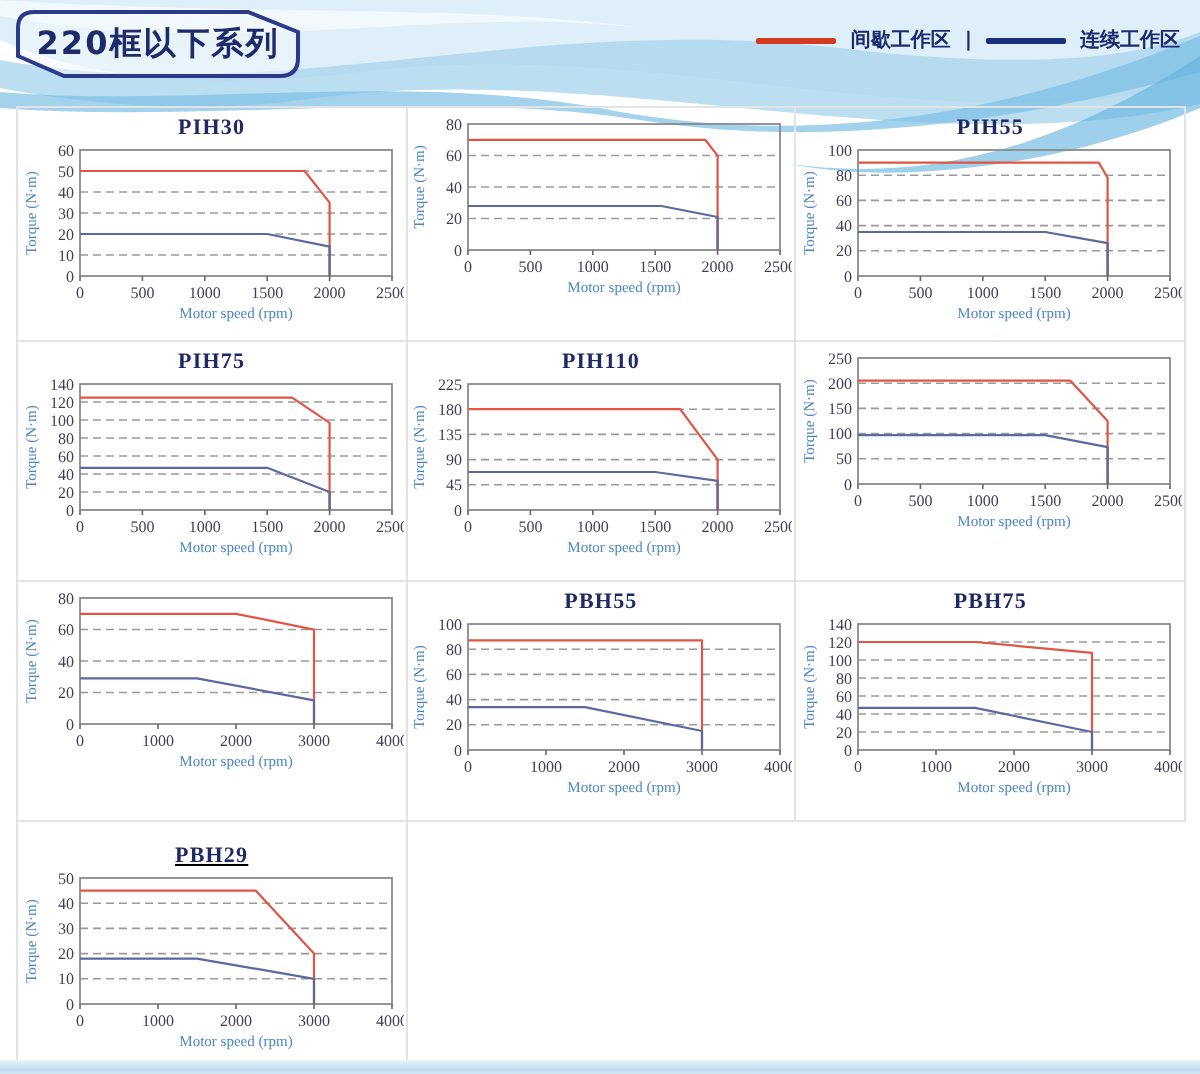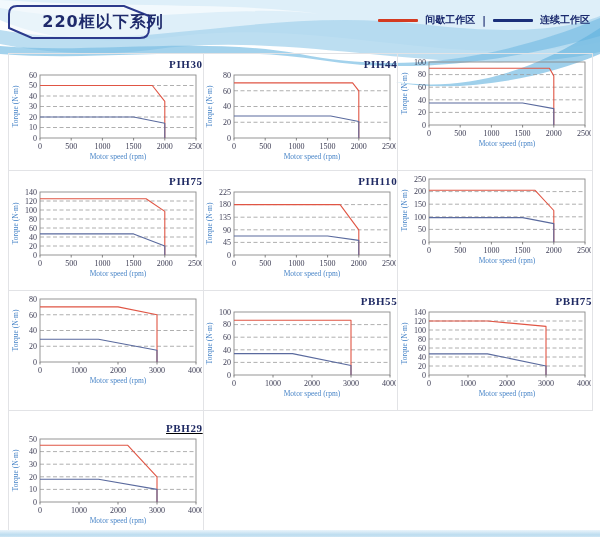--- a/index.html
+++ b/index.html
@@ -5,36 +5,36 @@
   html,body{margin:0;padding:0;background:#fff;}
   #page{position:relative;width:600px;height:537px;background:#fff;overflow:hidden;
         font-family:"Liberation Sans",sans-serif;}
   
   #wave{position:absolute;left:0;top:0;width:600px;height:100px;pointer-events:none;}
   
   #title-box{position:absolute;left:8px;top:5px;width:142px;height:34px;}
   #title-box svg{position:absolute;left:0;top:0;}
   #title-box .txt{position:absolute;left:0;top:0;width:142px;height:34px;display:flex;
     align-items:center;justify-content:center;font:bold 16px "DejaVu Sans",sans-serif;
-    color:#1f2a6b;letter-spacing:1px;margin-left:24px;}
+    color:#1f2a6b;letter-spacing:1px;}
   
   #legend{position:absolute;right:10px;top:13px;display:flex;align-items:center;gap:7px;}
   .lline{display:inline-block;width:40px;height:3px;border-radius:1px;}
   .llabel{font:bold 10px "DejaVu Sans",sans-serif;color:#1b2a6e;}
   .lsep{font:bold 10px "DejaVu Sans",sans-serif;color:#1b2a6e;}
   
   #charts-grid{position:absolute;left:8px;top:53px;width:584px;
     display:grid;grid-template-columns:repeat(3,1fr);
     grid-template-rows:117px 120px 120px 124px;
     border-top:1px solid #e2e3e6;border-left:1px solid #e2e3e6;}
   .cell{border-right:1px solid #e2e3e6;border-bottom:1px solid #e2e3e6;
     box-sizing:border-box;padding-top:3px;overflow:hidden;}
   .cell.row4{padding-top:10px;text-decoration:underline;}
   .cell.empty{border:none;grid-column:span 2;}
-  .ctitle{text-align:right;font:bold 11px "Liberation Serif",serif;color:#1f2a63;
+  .ctitle{text-align:center;font:bold 11px "Liberation Serif",serif;color:#1f2a63;
     letter-spacing:.6px;margin:1px 0 0 0;}
   .cell svg{display:block;margin:0 auto;}
   .tick{font:8px "Liberation Serif",serif;fill:#3d3d54;}
   .axlabel{font:7.5px "Liberation Serif",serif;fill:#4a86c8;}
   
   #bottom-band{position:absolute;left:0;top:530px;width:600px;height:7px;
     background:linear-gradient(180deg,#eaf4fb 0%,#bcdcef 70%,#cfe6f4 100%);}
 </style>
 </head>
 <body>
@@ -93,21 +93,20 @@
           <text x="27" y="28.8" text-anchor="end" class="tick">40</text>
           <text x="27" y="18.3" text-anchor="end" class="tick">50</text>
           <text x="27" y="7.8" text-anchor="end" class="tick">60</text>
           <text x="108" y="89" text-anchor="middle" class="axlabel">Motor speed (rpm)</text>
           <text text-anchor="middle" class="axlabel" transform="translate(8,36.5) rotate(-90)">Torque (N·m)</text>
           <polyline points="30.0,15.5 142.3,15.5 154.8,31.3 154.8,68.0" fill="none" stroke="#e05544" stroke-width="1.1" stroke-linejoin="round"></polyline>
           <polyline points="30.0,47.0 123.6,47.0 154.8,53.3 154.8,68.0" fill="none" stroke="#5a6a9e" stroke-width="1.1" stroke-linejoin="round"></polyline>
         </svg>
       </div>
       <div class="cell">
-        <div class="ctitle">PIH44</div>
         <svg width="192" height="96" viewBox="0 0 192 96">
           <line x1="30" x2="186" y1="52.25" y2="52.25" stroke="#9a9a9a" stroke-width="0.8" stroke-dasharray="4 2.5"></line>
           <line x1="30" x2="186" y1="36.5" y2="36.5" stroke="#9a9a9a" stroke-width="0.8" stroke-dasharray="4 2.5"></line>
           <line x1="30" x2="186" y1="20.75" y2="20.75" stroke="#9a9a9a" stroke-width="0.8" stroke-dasharray="4 2.5"></line>
           <rect x="30" y="5" width="156" height="63" fill="none" stroke="#8a8a8a" stroke-width="0.9"></rect>
           <line x1="30" x2="30" y1="68" y2="70.5" stroke="#666" stroke-width="0.8"></line>
           <text x="30" y="79" text-anchor="middle" class="tick">0</text>
           <line x1="61.2" x2="61.2" y1="68" y2="70.5" stroke="#666" stroke-width="0.8"></line>
           <text x="61.2" y="79" text-anchor="middle" class="tick">500</text>
           <line x1="92.4" x2="92.4" y1="68" y2="70.5" stroke="#666" stroke-width="0.8"></line>
@@ -123,20 +122,21 @@
           <text x="27" y="39.3" text-anchor="end" class="tick">40</text>
           <text x="27" y="23.55" text-anchor="end" class="tick">60</text>
           <text x="27" y="7.8" text-anchor="end" class="tick">80</text>
           <text x="108" y="89" text-anchor="middle" class="axlabel">Motor speed (rpm)</text>
           <text text-anchor="middle" class="axlabel" transform="translate(8,36.5) rotate(-90)">Torque (N·m)</text>
           <polyline points="30.0,12.9 148.6,12.9 154.8,20.8 154.8,68.0" fill="none" stroke="#e05544" stroke-width="1.1" stroke-linejoin="round"></polyline>
           <polyline points="30.0,46.0 126.7,46.0 154.8,51.5 154.8,68.0" fill="none" stroke="#5a6a9e" stroke-width="1.1" stroke-linejoin="round"></polyline>
         </svg>
       </div>
       <div class="cell">
+        <div class="ctitle">PIH55</div>
         <svg width="192" height="96" viewBox="0 0 192 96">
           <line x1="30" x2="186" y1="55.4" y2="55.4" stroke="#9a9a9a" stroke-width="0.8" stroke-dasharray="4 2.5"></line>
           <line x1="30" x2="186" y1="42.8" y2="42.8" stroke="#9a9a9a" stroke-width="0.8" stroke-dasharray="4 2.5"></line>
           <line x1="30" x2="186" y1="30.200000000000003" y2="30.200000000000003" stroke="#9a9a9a" stroke-width="0.8" stroke-dasharray="4 2.5"></line>
           <line x1="30" x2="186" y1="17.6" y2="17.6" stroke="#9a9a9a" stroke-width="0.8" stroke-dasharray="4 2.5"></line>
           <rect x="30" y="5" width="156" height="63" fill="none" stroke="#8a8a8a" stroke-width="0.9"></rect>
           <line x1="30" x2="30" y1="68" y2="70.5" stroke="#666" stroke-width="0.8"></line>
           <text x="30" y="79" text-anchor="middle" class="tick">0</text>
           <line x1="61.2" x2="61.2" y1="68" y2="70.5" stroke="#666" stroke-width="0.8"></line>
           <text x="61.2" y="79" text-anchor="middle" class="tick">500</text>

